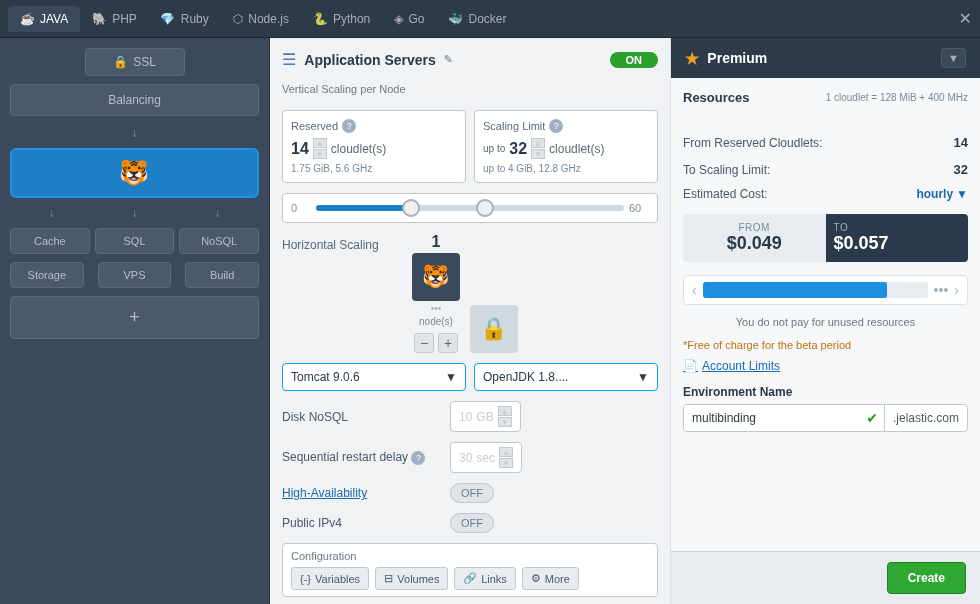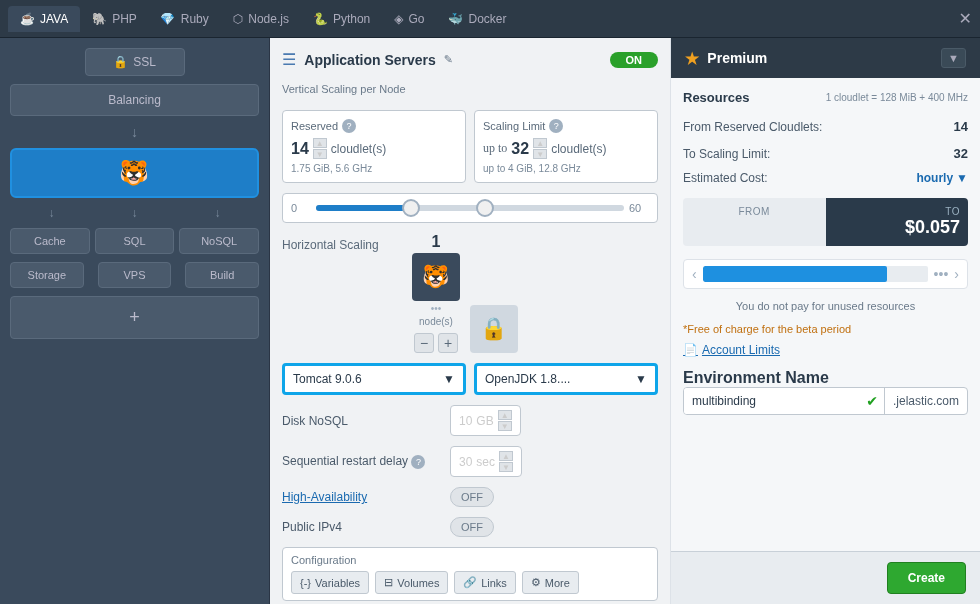--- a/index.html
+++ b/index.html
@@ -375,21 +375,21 @@
     }
 
     .select-row {
       display: flex;
       gap: 8px;
     }
 
     .select-box {
       flex: 1;
       background: white;
-      border: 3px solid #0ea5e9;
+      border: 1px solid #0ea5e9;
       border-radius: 4px;
       padding: 6px 8px;
       display: flex;
       align-items: center;
       justify-content: space-between;
       cursor: pointer;
       color: #2a3a4a;
       font-size: 12px;
     }
 
@@ -487,21 +487,21 @@
       flex: 1;
       display: flex;
       flex-direction: column;
       gap: 8px;
     }
 
     .resources-row {
       display: flex;
       align-items: center;
       justify-content: space-between;
-      margin-bottom: 4px;
+      margin-bottom: 20px;
     }
 
     .resources-title {
       font-size: 13px;
       font-weight: bold;
       color: #2a3a4a;
     }
 
     .cloudlet-info {
       font-size: 10px;
@@ -557,21 +557,21 @@
       padding: 8px;
       text-align: center;
     }
 
     .price-to {
       flex: 1;
       background: #2a3a4a;
       color: white;
       border-radius: 0 4px 4px 0;
       padding: 8px;
-      text-align: right;
+      text-align: left;
     }
 
     .price-label {
       font-size: 10px;
       color: #7a8a9a;
       text-transform: uppercase;
       letter-spacing: 0.5px;
     }
 
     .price-to .price-label {
@@ -646,23 +646,24 @@
       font-size: 12px;
       cursor: pointer;
       text-decoration: underline;
     }
 
     .env-name-section {
       margin-top: 4px;
     }
 
     .env-label {
-      font-size: 16px;
+      font-size: 12px;
       font-weight: bold;
       color: #2a3a4a;
+      margin-bottom: 5px;
     }
 
     .env-name-row {
       display: flex;
       align-items: center;
       border: 1px solid #c0c8d0;
       border-radius: 4px;
       background: white;
       overflow: hidden;
     }
@@ -874,21 +875,21 @@
         </div>
         <div class="sub-info">1.75 GiB, 5.6 GHz</div>
       </div>
 
       <div class="scaling-box">
         <div class="scaling-box-title">
           <span>Scaling Limit</span>
           <span class="info-icon">?</span>
         </div>
         <div class="scaling-value">
-          <span class="unit-label" style="font-size:12px;font-family:Liberation Serif, serif;">up to</span>
+          <span class="unit-label" style="font-size:10px;">up to</span>
           <span class="number-val">32</span>
           <div class="stepper">
             <div class="stepper-btn">▲</div>
             <div class="stepper-btn">▼</div>
           </div>
           <span class="unit-label">cloudlet(s)</span>
         </div>
         <div class="sub-info">up to 4 GiB, 12.8 GHz</div>
       </div>
     </div>
@@ -1018,20 +1019,21 @@
         <span class="cost-label">Estimated Cost:</span>
         <div class="hourly-select">
           <span>hourly</span>
           <span>▼</span>
         </div>
       </div>
 
       <div class="price-boxes">
         <div class="price-from">
           <div class="price-label">FROM</div>
+          <div class="price-val">$0.049</div>
         </div>
         <div class="price-to">
           <div class="price-label">TO</div>
           <div class="price-val">$0.057</div>
         </div>
       </div>
 
       <div class="usage-bar-container">
         <button class="prev-btn">‹</button>
         <div class="usage-bar-track">

